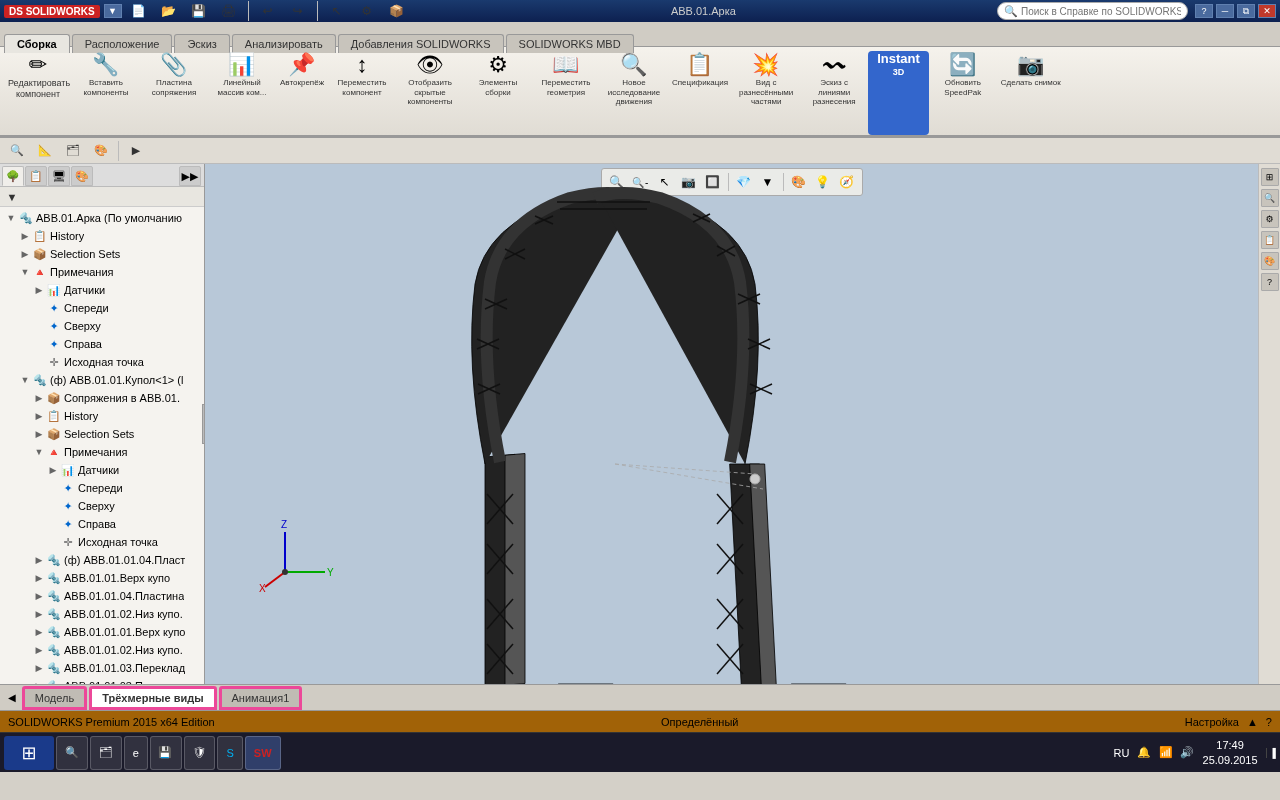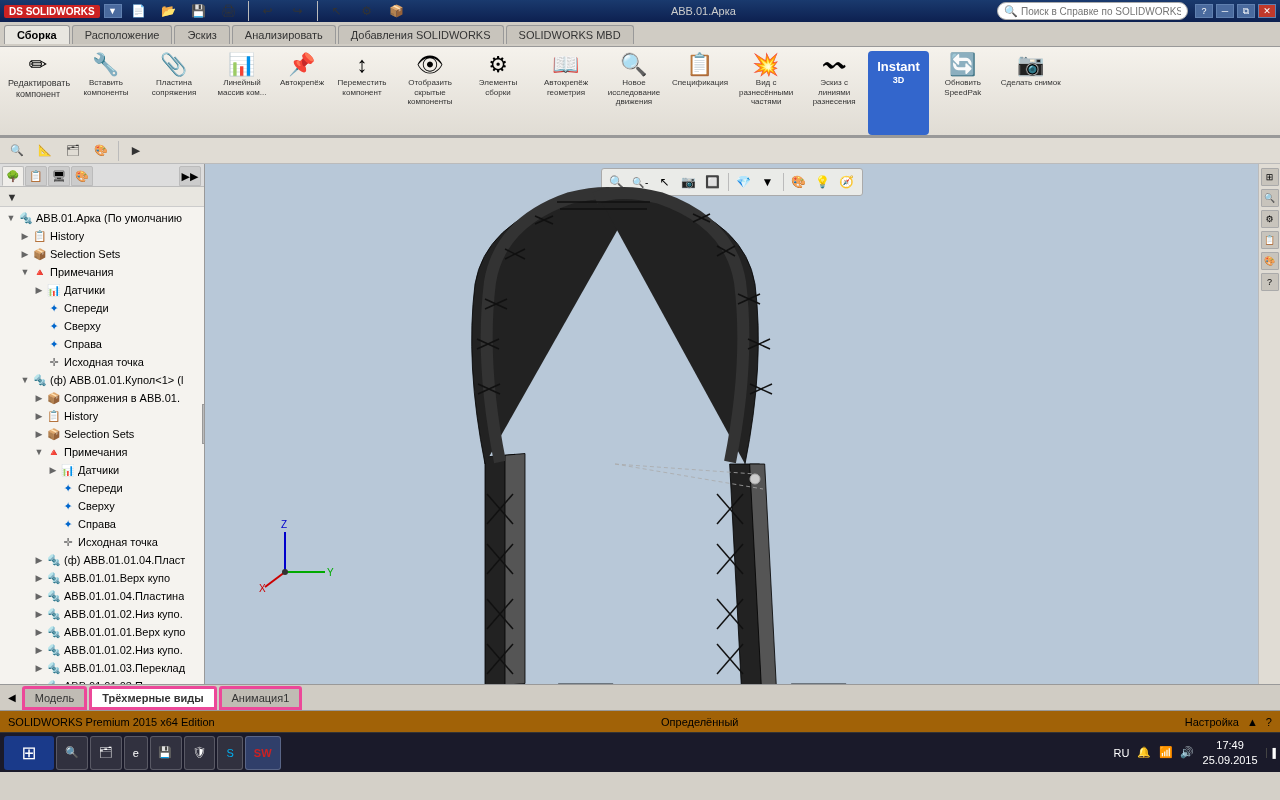--- a/index.html
+++ b/index.html
@@ -44,21 +44,21 @@
       padding: 2px 3px; border: 1px solid transparent; border-radius: 2px;
       min-width: 52px; text-align: center;
     }
     .ribbon-btn-icon { font-size: 22px; line-height: 1; }
     .ribbon-btn-label { font-size: 9px; color: #333; margin-top: 2px; text-align: center; line-height: 1.2; max-width: 60px; }
     .ribbon-btn-label-small { font-size: 8px; }
 
     
     #tab-bar {
       height: 24px; background: #d0ccc4;
-      display: flex; align-items: center; padding: 12px 4px;
+      display: flex; align-items: flex-start; padding: 12px 4px;
       border-bottom: 1px solid #999;
     }
     .tab {
       padding: 3px 12px; cursor: pointer; border: 1px solid #999;
       border-bottom: none; margin-right: 2px; font-size: 11px;
       background: #c8c4bc; border-radius: 3px 3px 0 0;
       color: #333;
     }
     .tab.active { background: #e8e6e0; font-weight: bold; color: #000; }
 
@@ -263,39 +263,39 @@
     <div class="ribbon-btn">
       <div class="ribbon-btn-icon">👁</div>
       <div class="ribbon-btn-label ribbon-btn-label-small">Отобразить скрытые компоненты</div>
     </div>
     <div class="ribbon-btn">
       <div class="ribbon-btn-icon">⚙</div>
       <div class="ribbon-btn-label ribbon-btn-label-small">Элементы сборки</div>
     </div>
     <div class="ribbon-btn">
       <div class="ribbon-btn-icon">📖</div>
-      <div class="ribbon-btn-label ribbon-btn-label-small">Автокрепёж геометрия</div>
+      <div class="ribbon-btn-label ribbon-btn-label-small">Переместить геометрия</div>
     </div>
     <div class="ribbon-btn">
       <div class="ribbon-btn-icon">🔍</div>
       <div class="ribbon-btn-label ribbon-btn-label-small">Новое исследование движения</div>
     </div>
     <div class="ribbon-btn">
       <div class="ribbon-btn-icon">📋</div>
       <div class="ribbon-btn-label ribbon-btn-label-small">Спецификация</div>
     </div>
     <div class="ribbon-btn">
       <div class="ribbon-btn-icon">💥</div>
       <div class="ribbon-btn-label ribbon-btn-label-small">Вид с разнесёнными частями</div>
     </div>
     <div class="ribbon-btn">
       <div class="ribbon-btn-icon">〰</div>
       <div class="ribbon-btn-label ribbon-btn-label-small">Эскиз с линиями разнесения</div>
     </div>
-    <div class="ribbon-btn" style="background:#3366cc; border-radius:4px; padding: 8px 8px;">
+    <div class="ribbon-btn" style="background:#3366cc; border-radius:4px; padding: 0 8px;">
       <div class="ribbon-btn-icon" style="font-size:13px; color:white; font-weight:bold;">Instant</div>
       <div class="ribbon-btn-label" style="color:white; font-weight:bold;">3D</div>
     </div>
     <div class="ribbon-btn">
       <div class="ribbon-btn-icon">🔄</div>
       <div class="ribbon-btn-label ribbon-btn-label-small">Обновить SpeedPak</div>
     </div>
     <div class="ribbon-btn">
       <div class="ribbon-btn-icon">📷</div>
       <div class="ribbon-btn-label ribbon-btn-label-small">Сделать снимок</div>

